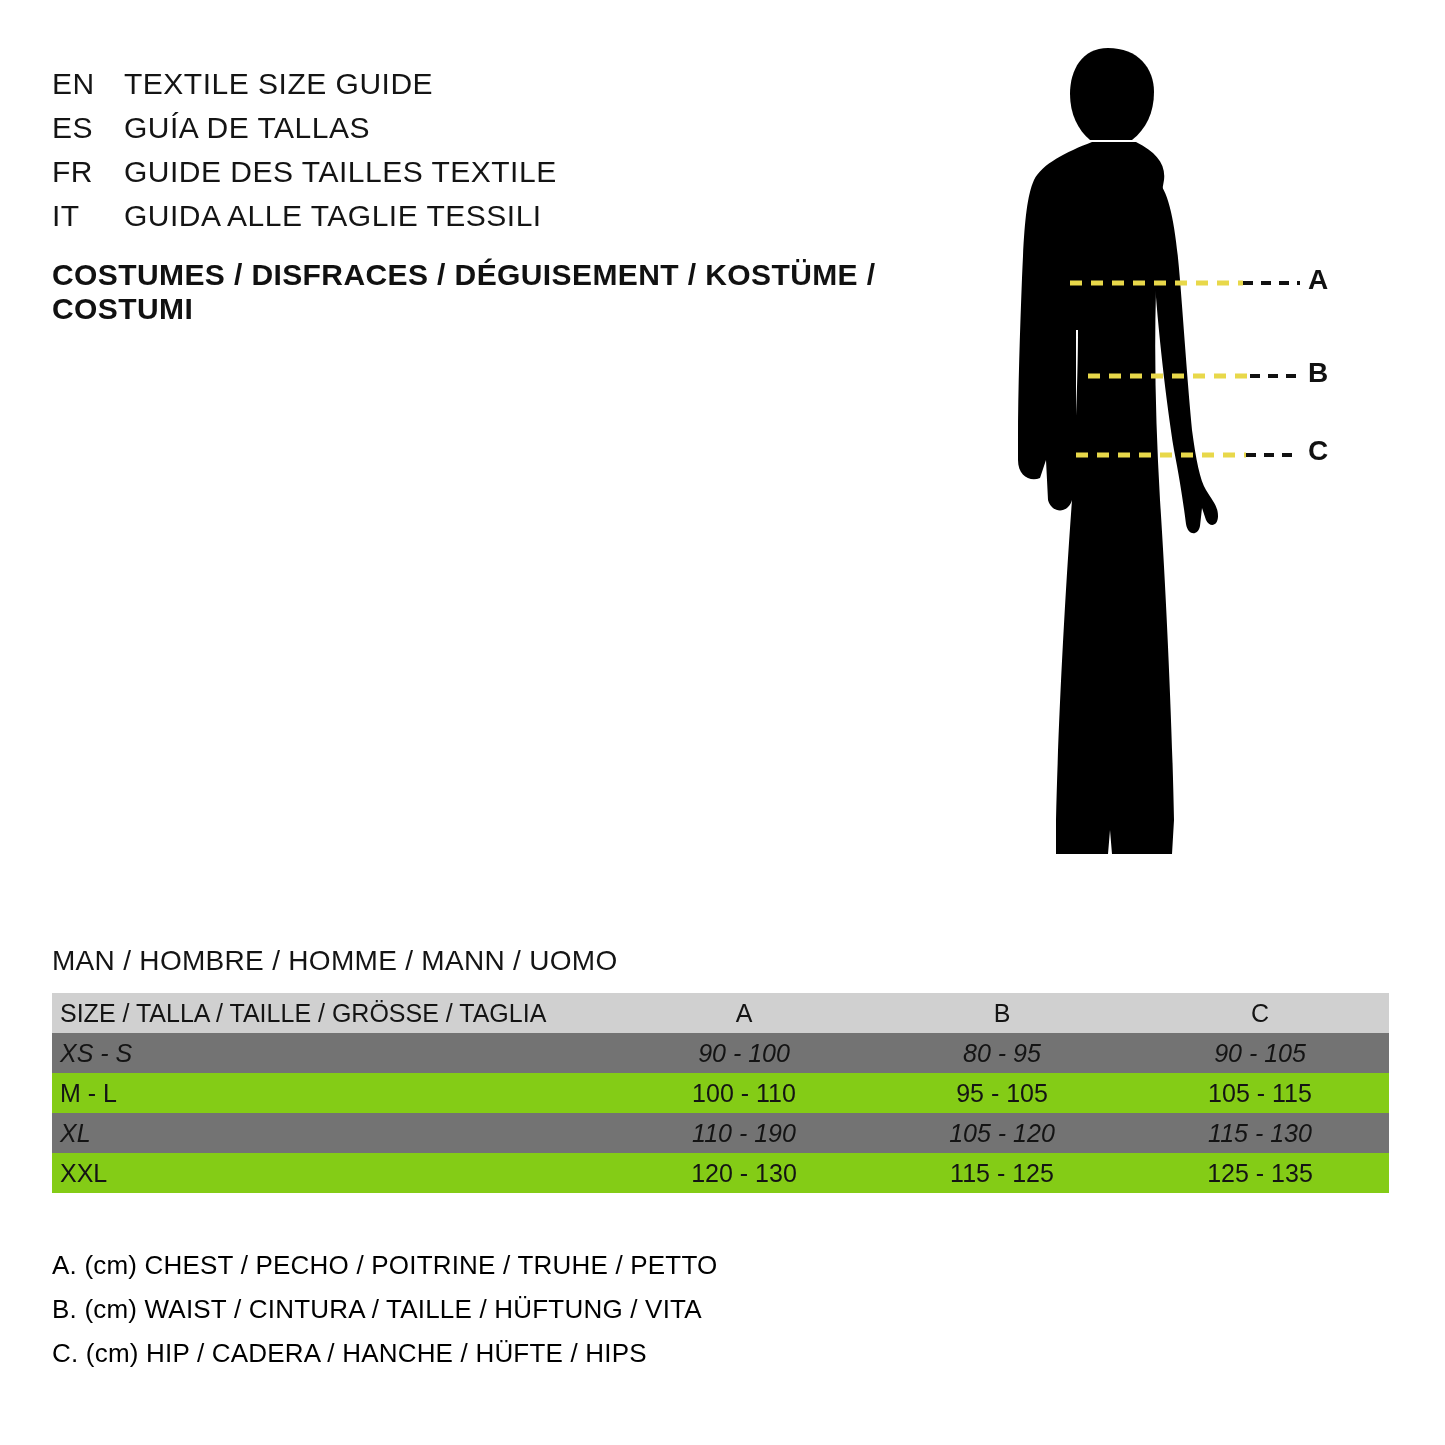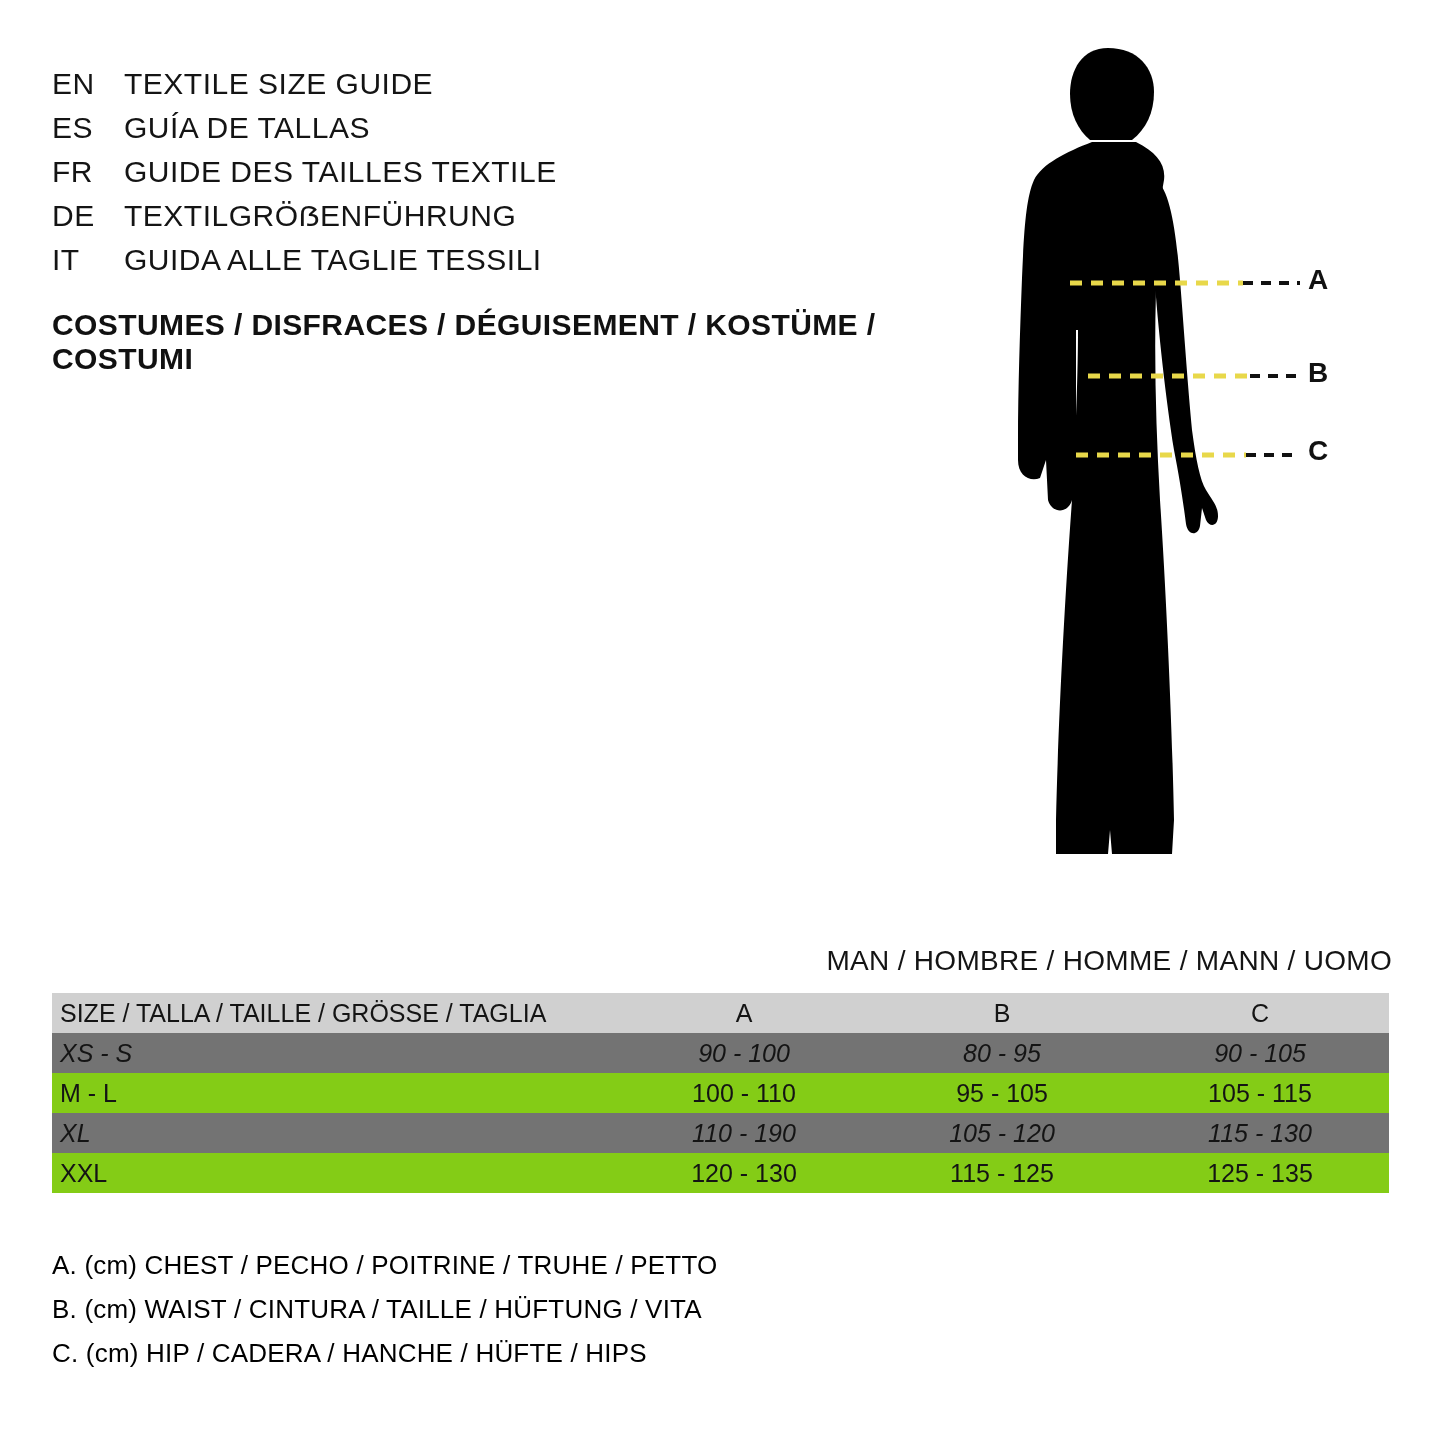--- a/index.html
+++ b/index.html
@@ -32,21 +32,21 @@
     color: #141414;
   }
   .lang-code {
     width: 72px;
     flex: 0 0 72px;
   }
   .lang-text {
     flex: 1 1 auto;
   }
   #costumes-line {
-    margin-top: 26px;
+    margin-top: 20px;
     font-size: 30px;
     font-weight: bold;
     letter-spacing: 0.4px;
     color: #111111;
   }
 
   
   #figure-wrap {
     position: absolute;
     left: 960px;
@@ -72,21 +72,20 @@
     position: absolute;
     left: 52px;
     top: 945px;
     width: 1340px;
   }
   #gender-title {
     font-size: 28px;
     letter-spacing: 0.3px;
     color: #141414;
     margin-bottom: 16px;
-    text-align: right;
   }
   table.size-table {
     border-collapse: collapse;
     width: 1337px;
     table-layout: fixed;
     font-size: 25px;
     color: #141414;
   }
   table.size-table th,
   table.size-table td {
@@ -136,24 +135,20 @@
     <span class="lang-code">EN</span>
     <span class="lang-text">TEXTILE SIZE GUIDE</span>
   </div>
   <div class="lang-row">
     <span class="lang-code">ES</span>
     <span class="lang-text">GUÍA DE TALLAS</span>
   </div>
   <div class="lang-row">
     <span class="lang-code">FR</span>
     <span class="lang-text">GUIDE DES TAILLES TEXTILE</span>
-  </div>
-  <div class="lang-row">
-    <span class="lang-code">DE</span>
-    <span class="lang-text">TEXTILGRÖẞENFÜHRUNG</span>
   </div>
   <div class="lang-row">
     <span class="lang-code">IT</span>
     <span class="lang-text">GUIDA ALLE TAGLIE TESSILI</span>
   </div>
   <div id="costumes-line">COSTUMES / DISFRACES / DÉGUISEMENT / KOSTÜME / COSTUMI</div>
 </div>
 
 <div id="figure-wrap">
   <svg id="figure-svg" width="420" height="880" viewBox="0 0 420 880">

